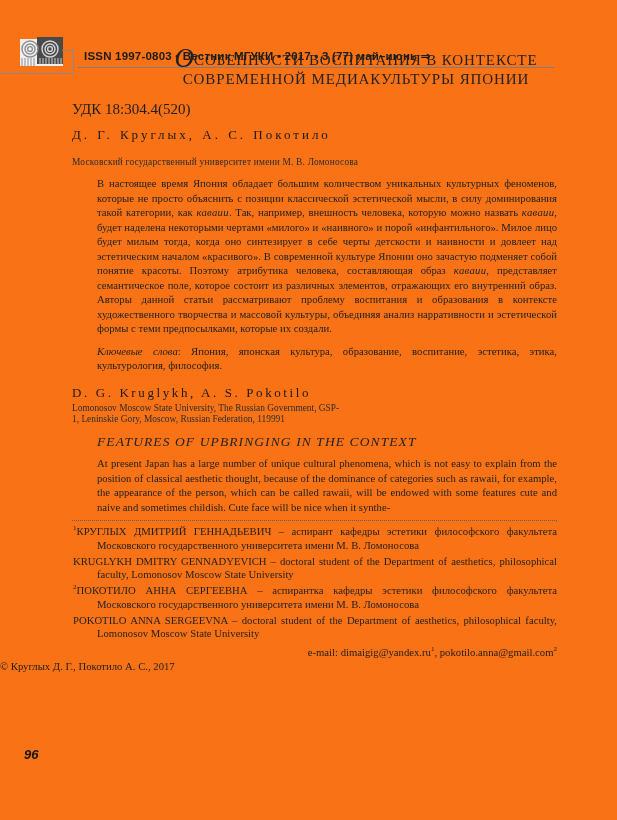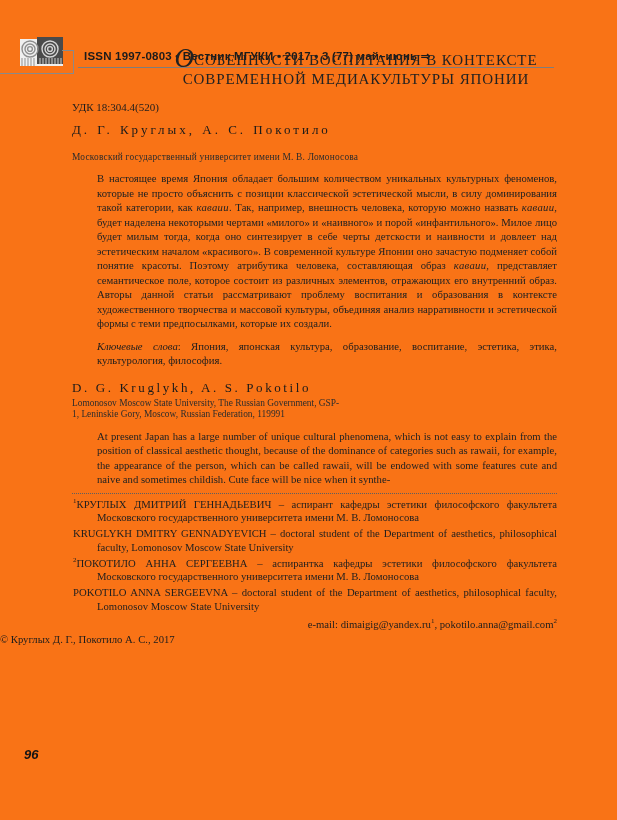--- a/index.html
+++ b/index.html
@@ -19,21 +19,21 @@
     font-family:"Liberation Sans", sans-serif;font-weight:bold;
     font-size:11.5px;letter-spacing:0.2px;color:#1b1b1b;white-space:nowrap;
   }
   
   .content{position:absolute;left:0;top:0;width:617px;}
   .art-title{
     margin:51px 0 0 158px;width:396px;text-align:center;
     font-size:15px;line-height:18.5px;letter-spacing:0.9px;color:#222;
   }
   .art-title .big-o{font-size:27px;font-style:italic;letter-spacing:0;line-height:0;vertical-align:-2px;}
-  .udc{margin:13px 0 0 72px;font-size:11px;}
+  .udc{margin:13px 0 0 72px;font-size:15px;}
   .authors-ru{margin:9px 0 0 72px;font-size:13px;letter-spacing:3px;word-spacing:1px;color:#1a1a1a;}
   .affil-ru{margin:14px 0 0 72px;font-size:9.4px;color:#2c2c2c;letter-spacing:0.2px;}
   .abstract{
     margin:9px 0 0 97px;width:460px;text-align:justify;
     font-size:10.7px;line-height:14.5px;color:#222;
   }
   .abstract i{letter-spacing:0.3px;}
   .keywords{margin:8px 0 0 97px;width:460px;text-align:justify;font-size:10.7px;line-height:14.5px;}
   .authors-en{margin:12px 0 0 72px;font-size:13px;letter-spacing:2.6px;color:#1a1a1a;}
   .affil-en{margin:2px 0 0 72px;font-size:9.4px;line-height:11.6px;color:#2c2c2c;}
@@ -111,20 +111,21 @@
 
     <div class="keywords"><i>Ключевые слова</i><span>: Япония, японская культура, образование, воспитание, эстетика, этика, культурология, философия.</span></div>
 
     <div class="authors-en">D. G. Kruglykh, A. S. Pokotilo</div>
     <div class="affil-en">
       <div>Lomonosov Moscow State University, The Russian Government, GSP-</div>
       <div>1, Leninskie Gory, Moscow, Russian Federation, 119991</div>
     </div>
 
     <div class="title-en">
+      <div>FEATURES OF UPBRINGING IN THE CONTEXT</div>
     </div>
 
     <div class="abstract-en">At present Japan has a large number of unique cultural phenomena, which is not easy to explain from the position of classical aesthetic thought, because of the dominance of categories such as rawaii, for example, the appearance of the person, which can be called rawaii, will be endowed with some features cute and naive and sometimes childish. Cute face will be nice when it synthe-</div>
 
     <div class="foot-sep"></div>
 
     <div class="footnotes">
       <p><sup>1</sup><span>КРУГЛЫХ ДМИТРИЙ ГЕННАДЬЕВИЧ – аспирант кафедры эстетики философского факультета Московского государственного университета имени М. В. Ломоносова</span></p>
       <p><sup></sup><span>KRUGLYKH DMITRY GENNADYEVICH – doctoral student of the Department of aesthetics, philosophical faculty, Lomonosov Moscow State University</span></p>
       <p><sup>2</sup><span>ПОКОТИЛО АННА СЕРГЕЕВНА – аспирантка кафедры эстетики философского факультета Московского государственного университета имени М. В. Ломоносова</span></p>

